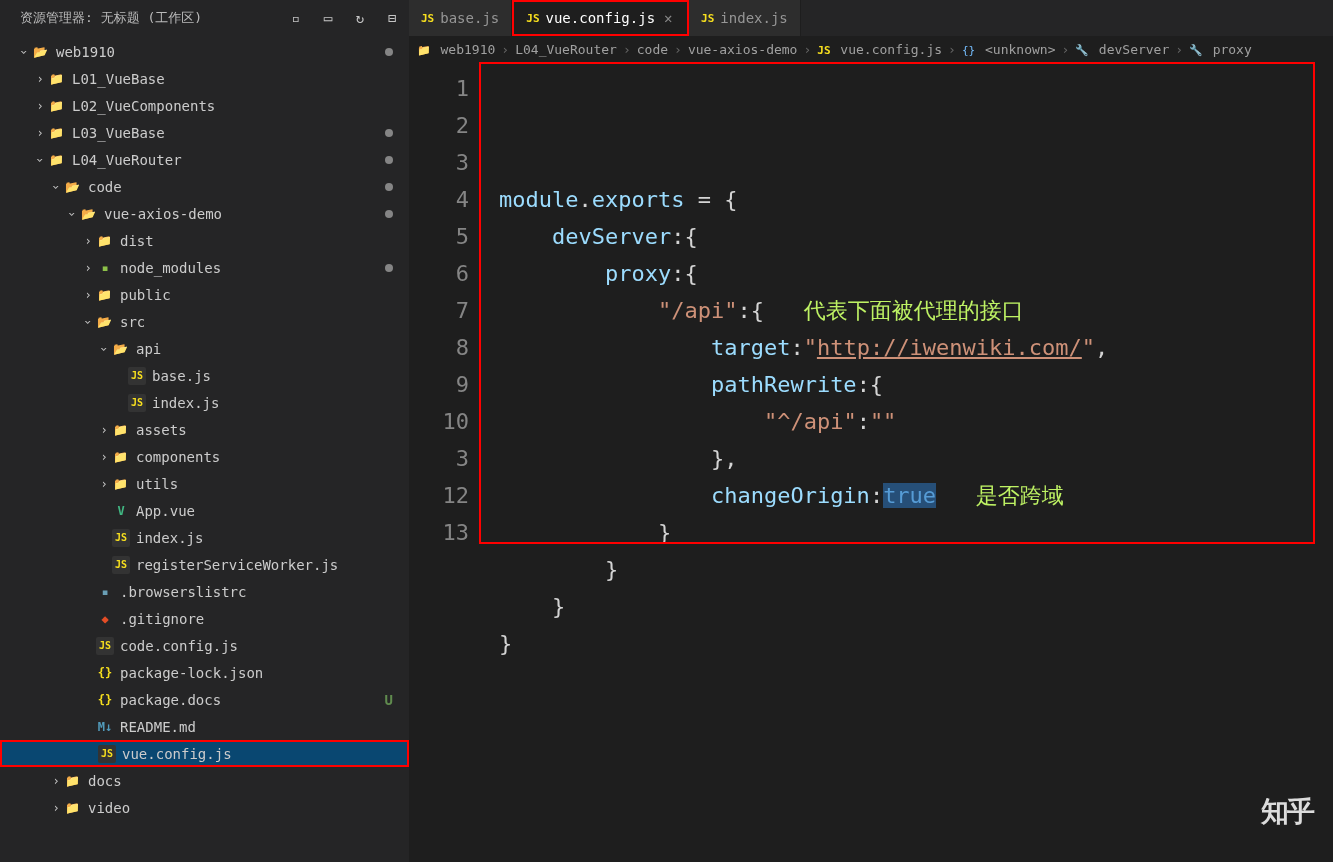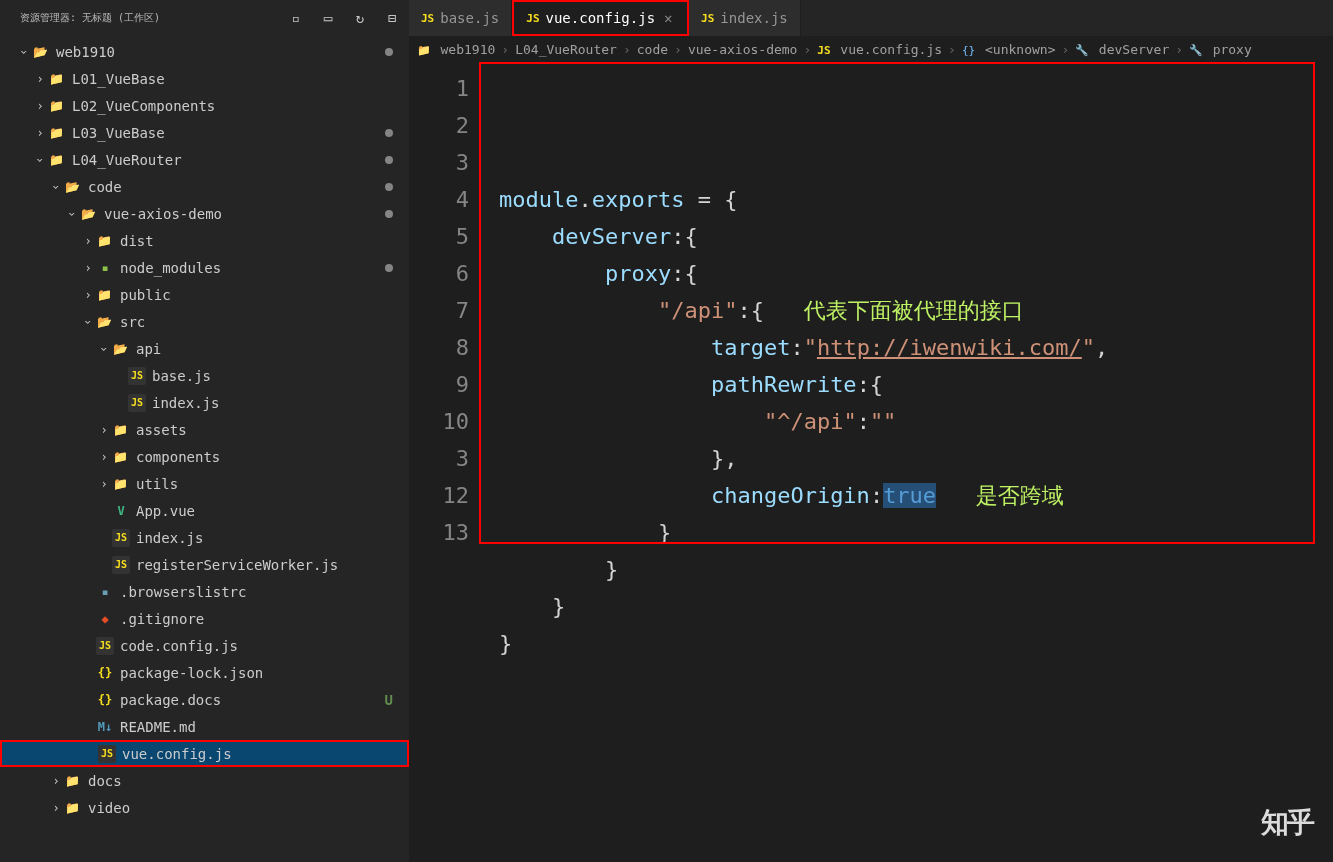--- a/index.html
+++ b/index.html
@@ -3,21 +3,21 @@
 <meta charset="utf-8">
 <style>
 * { margin:0; padding:0; box-sizing:border-box; font-family:"Consolas","Microsoft YaHei",monospace; }
 html,body { width:1333px; height:862px; background:#1e1e1e; color:#cccccc; overflow:hidden; position:relative; }
 .root { display:flex; flex-direction:column; width:100%; height:100%; }
 
 
 .workspace { display:flex; flex:1; min-height:0; }
 .sidebar { width:409px; background:#252526; display:flex; flex-direction:column; font-size:14px; }
 .sb-header { display:flex; align-items:center; justify-content:space-between; padding:4px 8px 4px 20px; height:36px; color:#bbb; }
-.sb-title { font-size:10px;text-align:right; }
+.sb-title { font-size:13px;text-align:right; }
 .sb-actions { display:flex; gap:14px; }
 .sb-actions span { width:18px; height:18px; display:inline-flex; align-items:center; justify-content:center; color:#c5c5c5; font-size:14px; }
 .tree { flex:1; overflow:hidden; padding-top:2px; }
 .tree-row { display:flex; align-items:center; height:27px; position:relative; padding-right:10px; }
 .tree-row.selected { background:#094771; }
 .chev { width:12px; display:inline-block; text-align:center; color:#c5c5c5; font-size:12px; transform-origin:center; }
 .chev.open { transform:rotate(90deg); }
 .ico { width:18px; height:18px; margin:0 6px 0 2px; display:inline-flex; align-items:center; justify-content:center; font-size:12px; font-weight:bold; }
 .ico.folder-open { color:#dcb67a; }
 .ico.folder { color:#4a9eff; }
@@ -56,21 +56,21 @@
 .code .kw-prop { color:#9cdcfe; }
 .code .str { color:#ce9178; }
 .code .punct { color:#d4d4d4; }
 .code .bool { color:#569cd6; }
 .code .url { color:#ce9178; text-decoration:underline; }
 .code .sel { background:#264f78; }
 .code .cn { color:#bef264; font-family:"Microsoft YaHei",sans-serif; }
 .code-box { position:absolute; border:2px solid #ff0000; }
 
 
-.watermark { position:absolute; right:20px; bottom:20px; color:#dcdcdc; font-size:28px; font-family:"Microsoft YaHei",sans-serif; display:flex; align-items:flex-start; gap:10px; }
+.watermark { position:absolute; right:20px; bottom:31px; color:#dcdcdc; font-size:28px; font-family:"Microsoft YaHei",sans-serif; display:flex; align-items:flex-start; gap:10px; }
 .zh-logo { font-weight:bold; letter-spacing:-2px; }
 </style>
 </head>
 <body>
 
 <div class="root">
  <div class="workspace">
 
   <div class="sidebar">
     <div class="sb-header">

